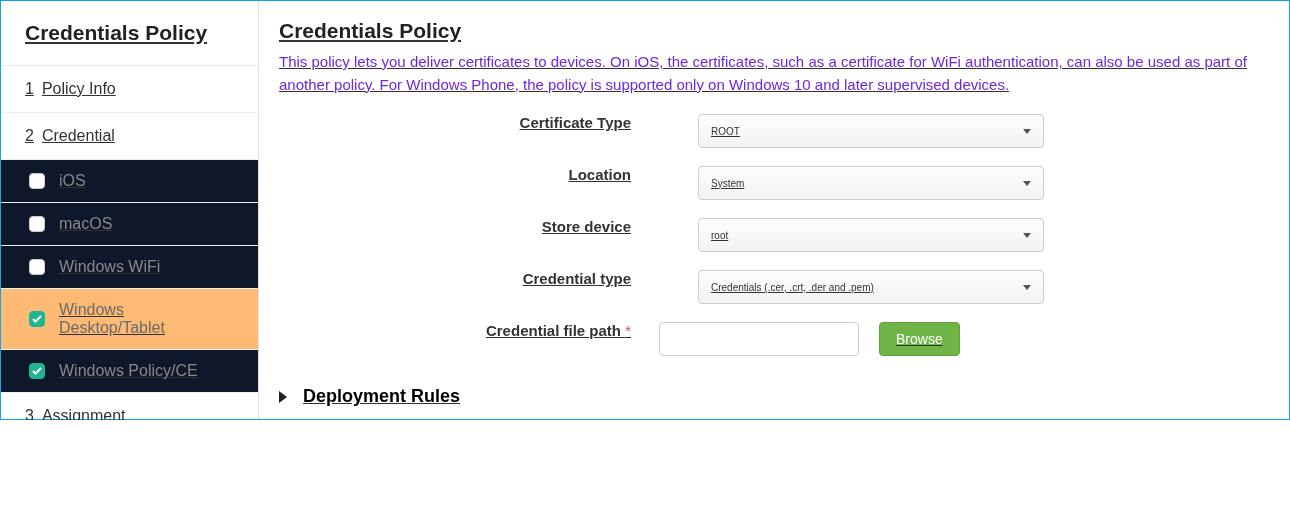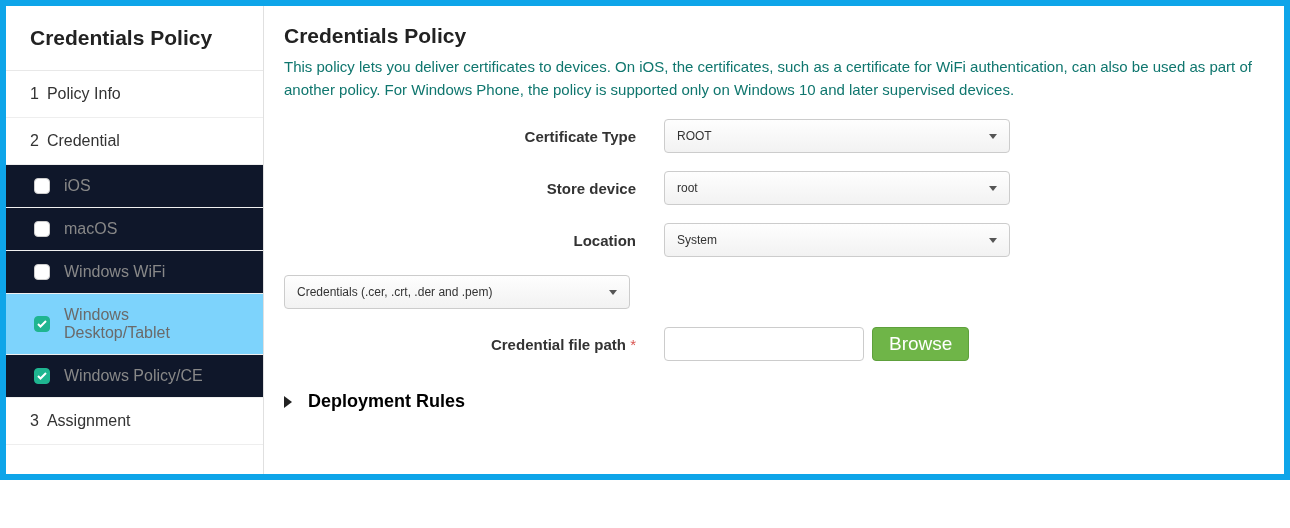--- a/index.html
+++ b/index.html
@@ -5,22 +5,23 @@
   * { box-sizing: border-box; margin: 0; padding: 0; }
   body {
     font-family: -apple-system, BlinkMacSystemFont, "Segoe UI", Helvetica, Arial, sans-serif;
     background: #fff;
     color: #333;
     font-size: 14px;
   }
   .container {
     display: flex;
     width: 1290px;
-    height: 480px;
-    border: 6px solid #0ea5e9;
+    height: 420px;
+    border: 1px solid #0ea5e9;
+    text-decoration: underline;
   }
   .sidebar {
     width: 258px;
     border-right: 1px solid #e0e0e0;
     background: #fff;
   }
   .sidebar-title {
     font-size: 21px;
     font-weight: 700;
     padding: 20px 24px 20px 24px;
@@ -45,21 +46,21 @@
     font-size: 16px;
     color: #888;
     border-bottom: 1px solid #f0f0f0;
     cursor: pointer;
     display: flex;
     align-items: center;
     gap: 14px;
     background:#0f172a;
   }
   .platform-item.selected {
-    background: #7dd3fc;
+    background: #fdba74;
     color: #6a6a6a;
   }
   .checkbox {
     width: 16px;
     height: 16px;
     border: 1px solid #ccc;
     border-radius: 4px;
     display: inline-flex;
     align-items: center;
     justify-content: center;
@@ -78,27 +79,27 @@
     overflow: hidden;
   }
   .main-title {
     font-size: 21px;
     font-weight: 700;
     color: #222;
     margin-bottom: 8px;
   }
   .main-desc {
     font-size: 15px;
-    color: #0f766e;
+    color: #6d28d9;
     line-height: 1.5;
     margin-bottom: 18px;
   }
   .form-row {
     display: flex;
-    align-items: center;
+    align-items: flex-start;
     margin-bottom: 18px;
   }
   .form-label {
     width: 380px;
     text-align: right;
     padding-right: 28px;
     font-size: 15px;
     font-weight: 600;
     color: #333;
   }
@@ -107,46 +108,47 @@
     width: 346px;
     height: 34px;
     border: 1px solid #ccc;
     border-radius: 4px;
     background: linear-gradient(#fefefe,#f2f2f2);
     display: flex;
     align-items: center;
     justify-content: space-between;
     padding: 0 12px;
     cursor: pointer;
-    font-size: 12px;
-    color: #333;
+    font-size: 10px;
+    color: #333;
+    margin-left: 39px;
   }
   .caret {
     width: 0; height: 0;
     border-left: 4px solid transparent;
     border-right: 4px solid transparent;
     border-top: 5px solid #555;
   }
   .text-input {
     width: 200px;
     height: 34px;
     border: 1px solid #ccc;
     border-radius: 4px;
     padding: 0 10px;
     font-size: 14px;
   }
   .browse-btn {
-    margin-left: 8px;
+    margin-left: 20px;
     height: 34px;
     padding: 0 16px;
     background: #6fb548;
     color: #fff;
     border: 1px solid #5ea03c;
     border-radius: 4px;
-    font-size: 19px;
+    font-size: 14px;
     cursor: pointer;
   }
   .section-header {
     display: flex;
     align-items: center;
     gap: 16px;
     margin-top: 30px;
     font-size: 18px;
     font-weight: 700;
     color: #000000;
@@ -218,36 +220,37 @@
 
     <div class="form-row">
       <div class="form-label">Certificate Type</div>
       <div class="select-box">
         <span>ROOT</span>
         <span class="caret"></span>
       </div>
     </div>
 
     <div class="form-row">
+      <div class="form-label">Location</div>
+      <div class="select-box">
+        <span>System</span>
+        <span class="caret"></span>
+      </div>
+    </div>
+
+    <div class="form-row">
       <div class="form-label">Store device</div>
       <div class="select-box">
         <span>root</span>
         <span class="caret"></span>
       </div>
     </div>
 
     <div class="form-row">
-      <div class="form-label">Location</div>
-      <div class="select-box">
-        <span>System</span>
-        <span class="caret"></span>
-      </div>
-    </div>
-
-    <div class="form-row">
+      <div class="form-label">Credential type</div>
       <div class="select-box">
         <span>Credentials (.cer, .crt, .der and .pem)</span>
         <span class="caret"></span>
       </div>
     </div>
 
     <div class="form-row">
       <div class="form-label">
         <span>Credential file path</span>
         <span class="req">*</span>

